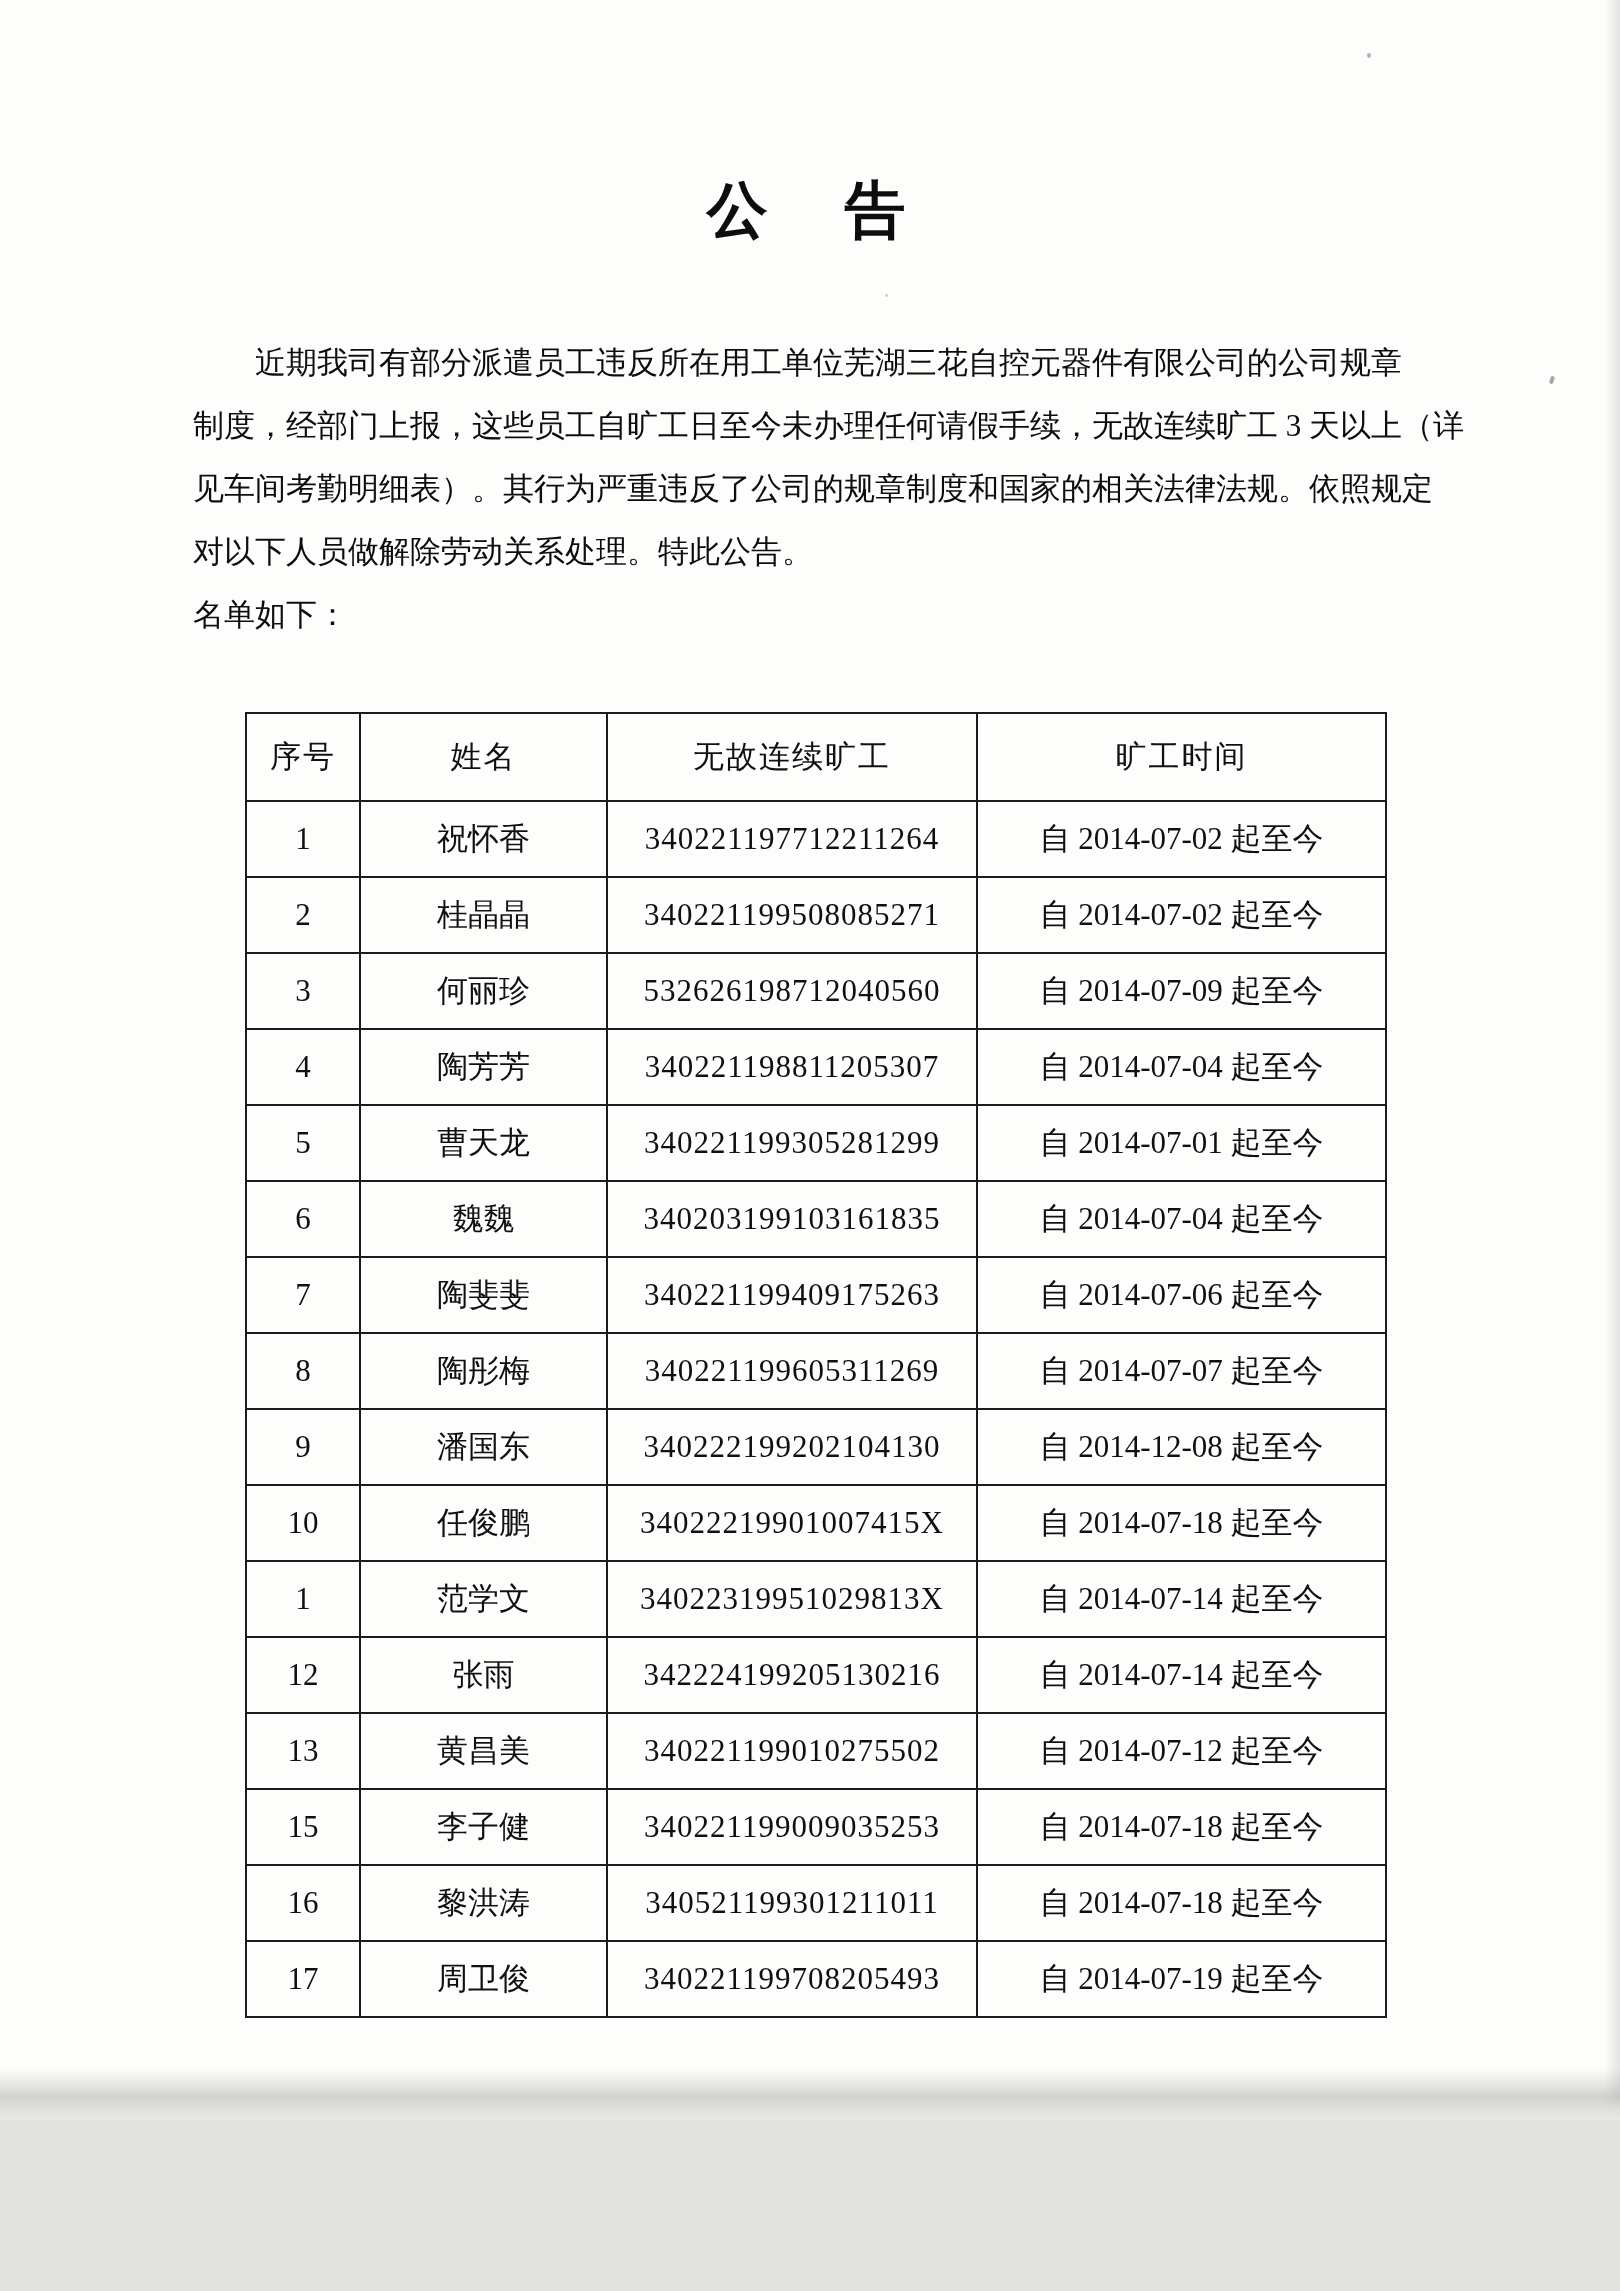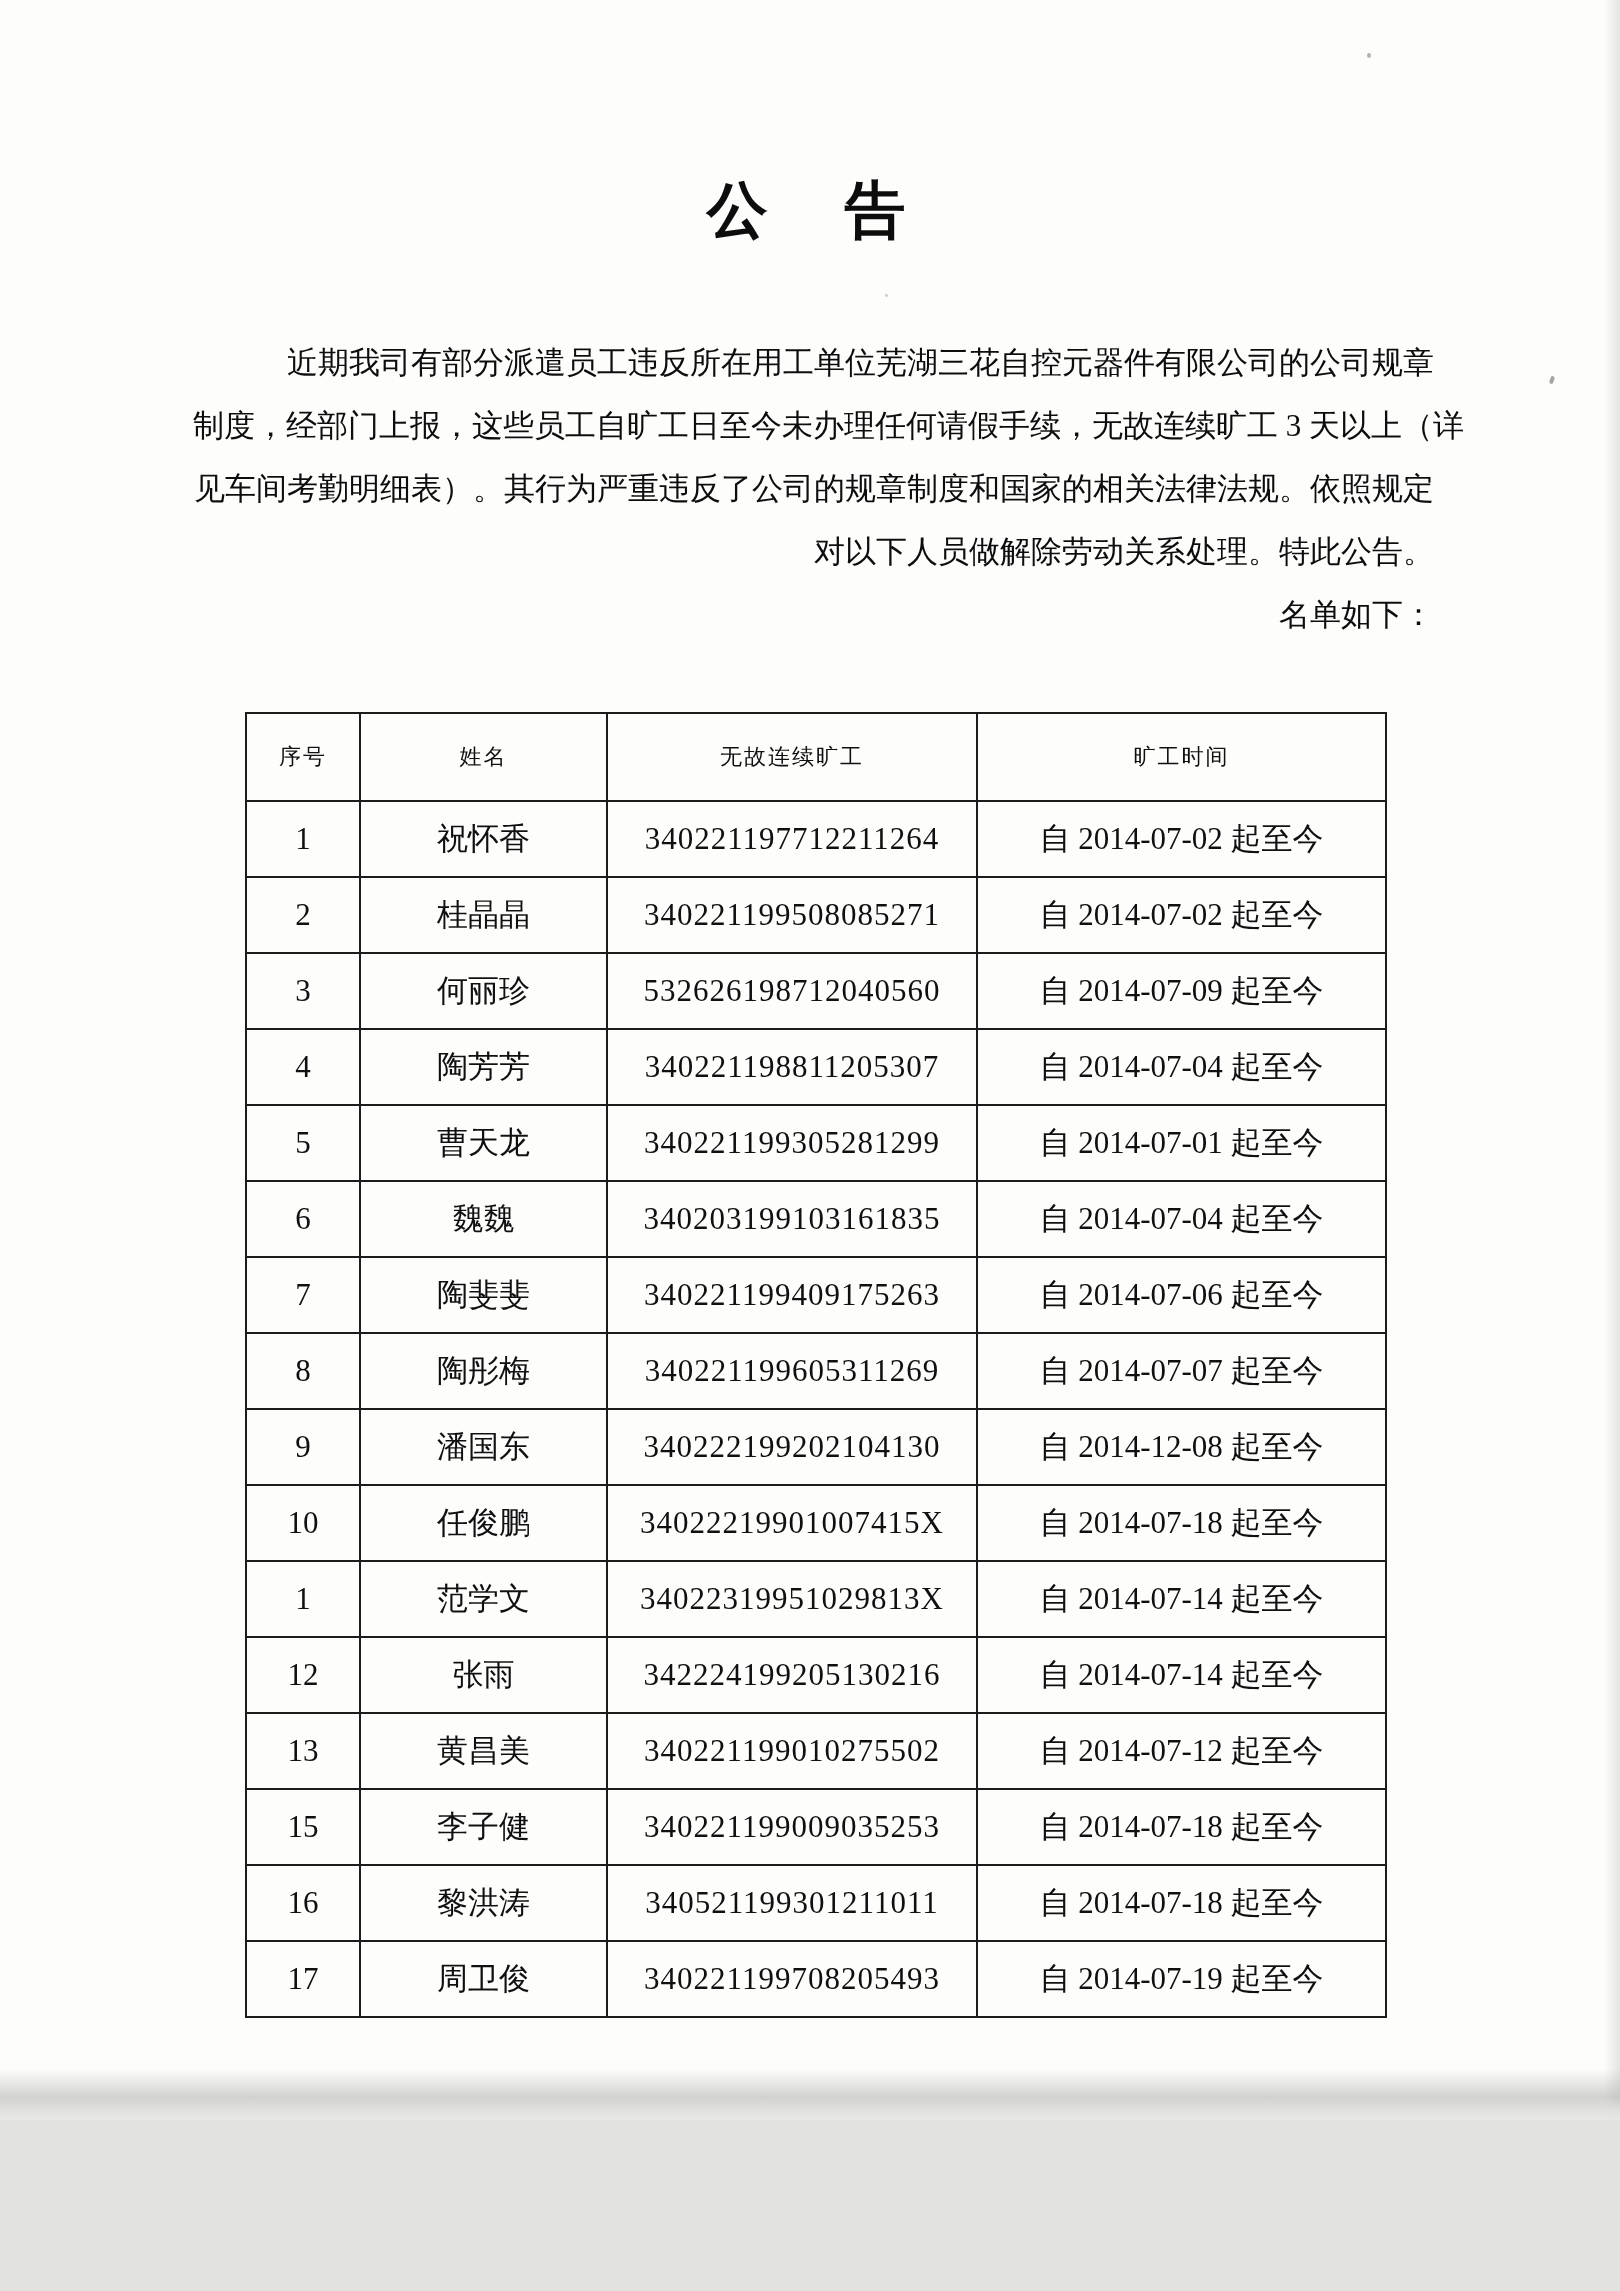--- a/index.html
+++ b/index.html
@@ -24,21 +24,20 @@
 
   
   .doc-body {
     position:absolute; top:331px; left:193px; right:186px;
   }
   .doc-line {
     height:63px; line-height:63px;
     font-size:31px;
     white-space:nowrap;
     color:#0d0d0d;
-    text-align:right;
   }
   .doc-line.indent { text-indent:2em; }
 
   
   .doc-table-wrap { position:absolute; top:712px; left:245px; }
   table.roster {
     border-collapse:collapse;
     table-layout:fixed;
     width:1140px;
     background:transparent;
@@ -47,21 +46,21 @@
     border:2px solid #1c1c1c;
     text-align:center;
     vertical-align:middle;
     padding:0;
     overflow:hidden;
     white-space:nowrap;
   }
   table.roster { border:2.9px solid #161616; }
   table.roster th {
     height:86px;
-    font-size:22px; font-weight:400;
+    font-size:31px; font-weight:400;
     letter-spacing:2px;
     margin-top:48px;
   }
   table.roster td { height:74px; font-size:31px; }
   td.cell-no   { font-size:29px; }
   td.cell-id   { letter-spacing:1px; }
   col.c-no  { width:114px; }
   col.c-name{ width:247px; }
   col.c-id  { width:370px; }
   col.c-time{ width:409px; }

